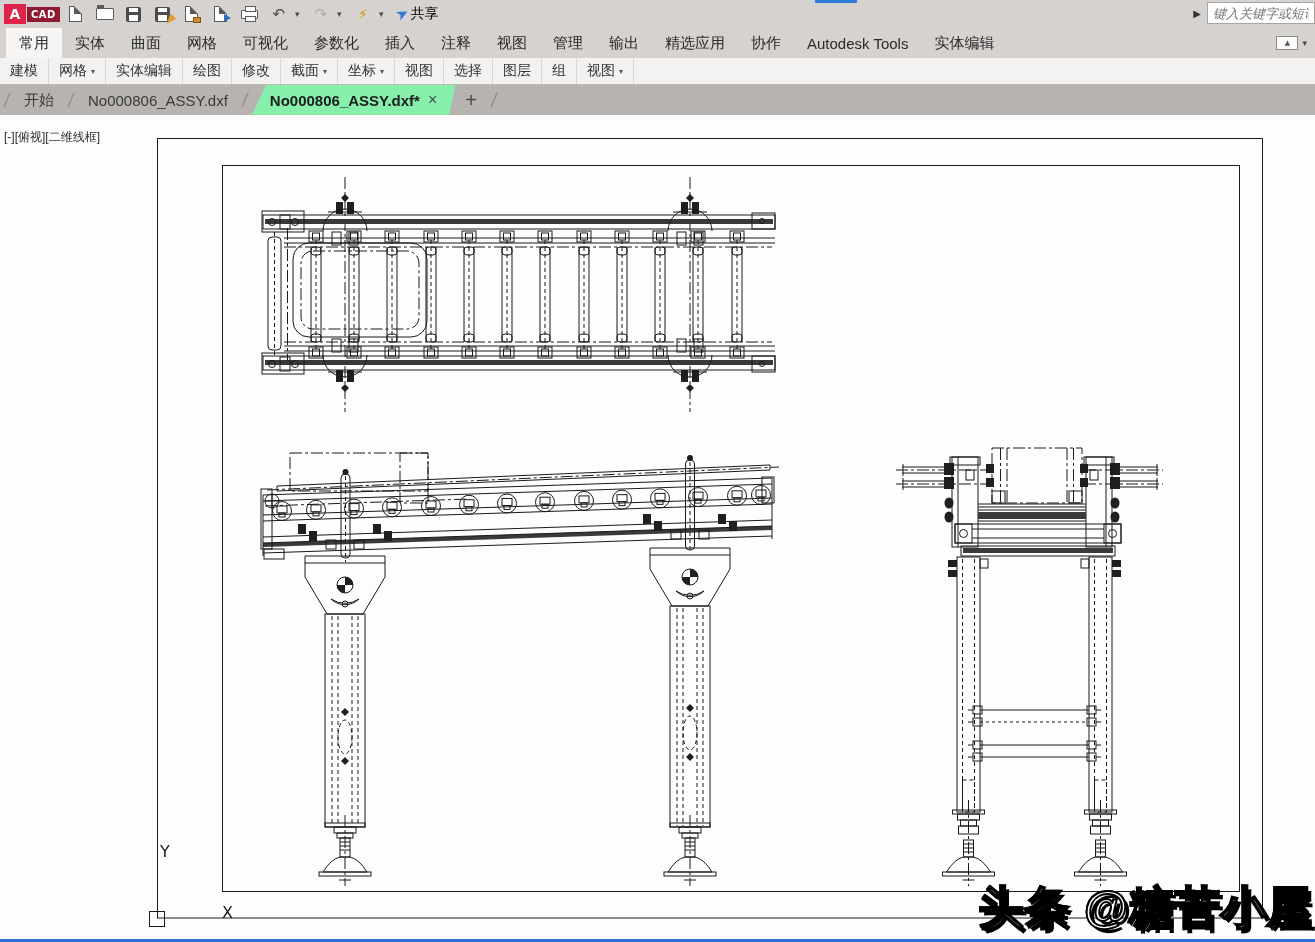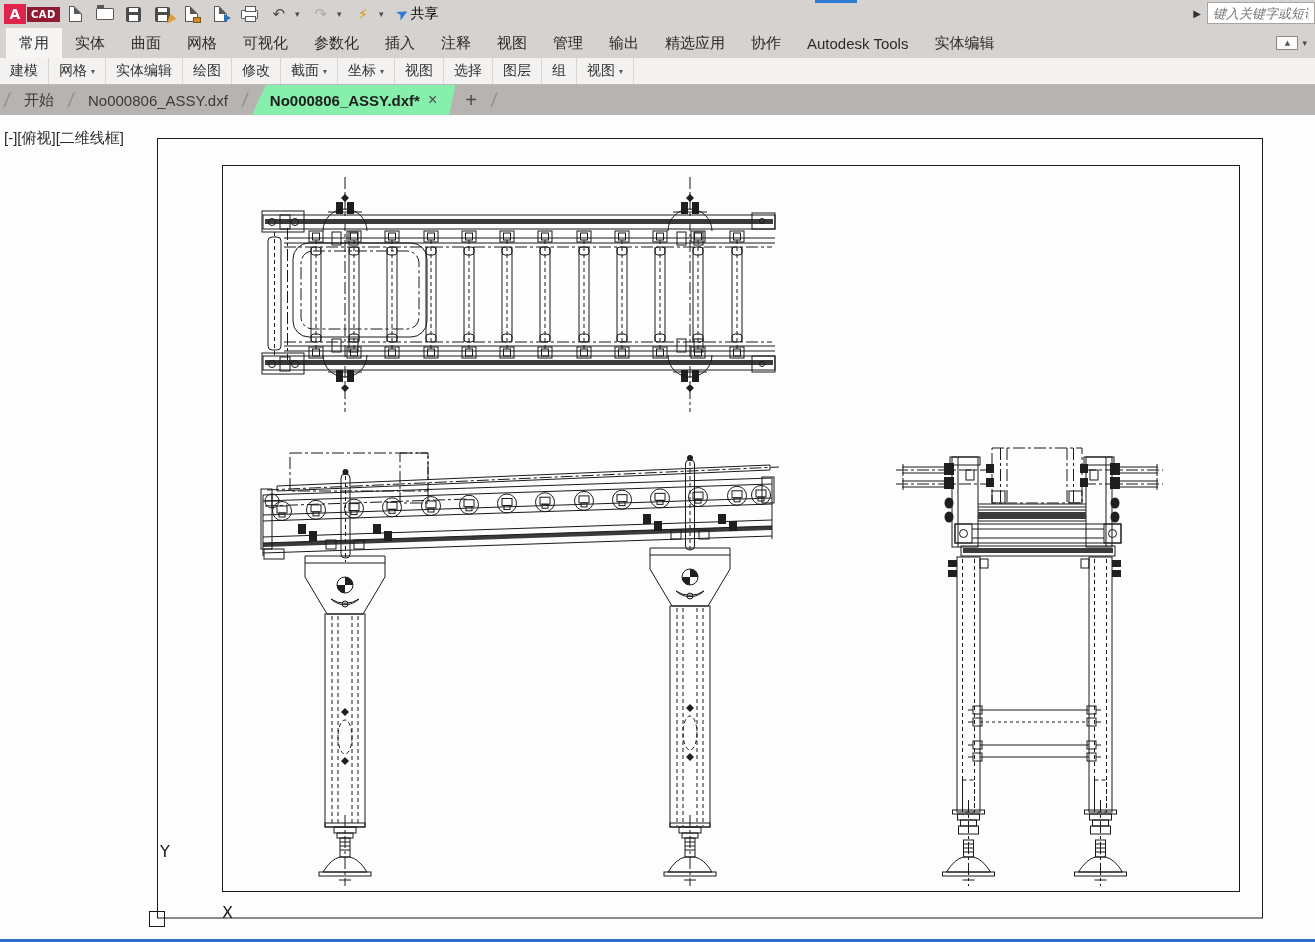--- a/index.html
+++ b/index.html
@@ -74,21 +74,21 @@
     font-size:20px; font-weight:300; transform:skewX(-8deg); }
   .ftab { display:flex; align-items:center; padding:0 10px; color:#3a3a3a; cursor:default; gap:8px; }
   .ftab.active { background:#86efac; font-weight:bold; color:#1d1d1d;
     clip-path:polygon(14px 0, 100% 0, calc(100% - 6px) 100%, 0 100%); padding:0 18px; }
   .ft-close { display:none; font-weight:normal; color:#4a4a4a; font-size:16px; }
   .ftab.closable .ft-close { display:inline; }
   .newtab { display:flex; align-items:center; padding:0 10px; color:#4a4a4a; font-size:20px; }
 
   
   .canvas { position:relative; height:827px; background:#fdfdfd; overflow:hidden; }
-  .vplabel { position:absolute; left:4px; top:14px; font-size:15px; color:#2b2b2b; z-index:3;text-align:right; }
+  .vplabel { position:absolute; left:4px; top:14px; font-size:12px; color:#2b2b2b; z-index:3;text-align:right; }
   .vplabel span { cursor:default; }
   .canvas svg { position:absolute; inset:0; }
   svg .s { stroke:#1a1a1a; fill:none; stroke-width:1; }
   svg .f { fill:#1f1f1f; stroke:none; }
   svg .f2 { fill:#3a3a3a; stroke:none; }
   svg .cl { stroke-dasharray:12 3 3 3; }
   svg .dd { stroke-dasharray:4 3; }
   svg .dot { stroke-dasharray:3 3; }
   svg text { fill:#1a1a1a; stroke:none; font-family:"DejaVu Sans",sans-serif; font-size:16px; }
 
@@ -798,14 +798,15 @@
           <line x1="1095.5" y1="848" x2="1105.5" y2="848" class="s"></line>
           <line x1="1095.5" y1="852" x2="1105.5" y2="852" class="s"></line>
           <path d="M1078.5 872 Q1086.5 859 1095.5 857 L1105.5 857 Q1114.5 859 1122.5 872 Z" class="s"></path>
           <rect x="1074.5" y="872" width="52" height="4" class="s"></rect>
           <line x1="1100.5" y1="800" x2="1100.5" y2="886" class="s cl"></line>
           <line x1="1094.5" y1="880" x2="1106.5" y2="880" class="s"></line>
         </g>
     </g>
   </svg>
 
+  <div class="watermark">头条 @糖苦小屋</div>
   <div class="cmd-border"></div>
 </div>
 
 </body></html>

